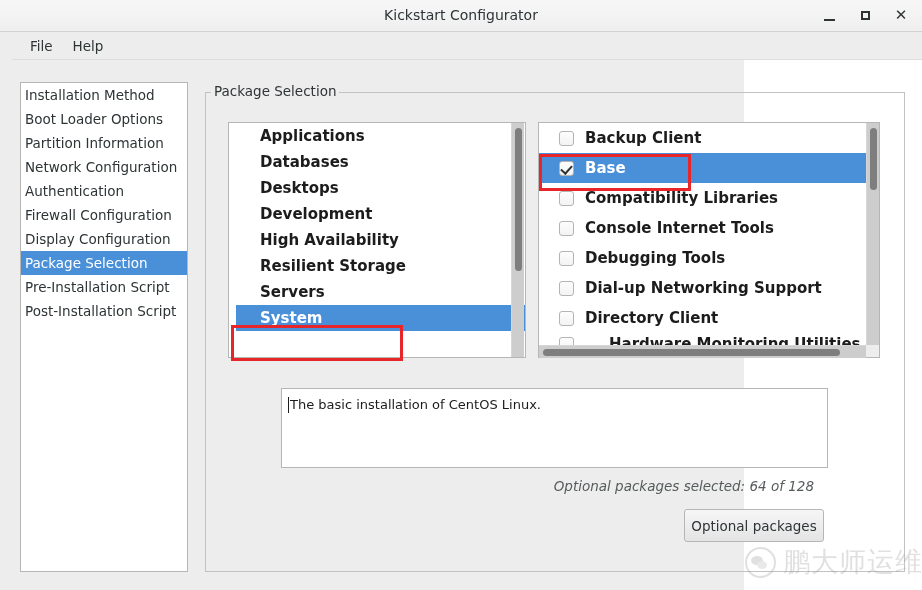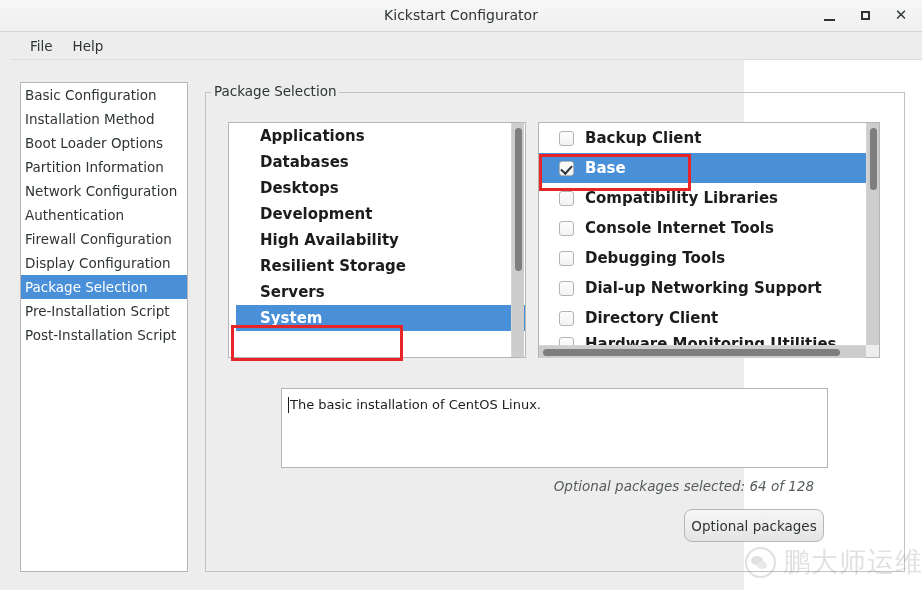--- a/index.html
+++ b/index.html
@@ -221,20 +221,21 @@
     white-space: nowrap;
     box-sizing: border-box;
   }
   .p-row.selected {
     background: #4a90d9;
     color: #ffffff;
   }
   .p-row.clipped {
     height: 22px;
     overflow: hidden;
+    gap: 24px;
   }
   .cb {
     width: 15px;
     height: 15px;
     border: 1px solid #b4b4b1;
     border-radius: 3px;
     background: linear-gradient(to bottom, #fdfdfd, #f3f3f3);
     margin-right: 11px;
     flex: 0 0 auto;
     position: relative;
@@ -319,21 +320,21 @@
   }
 
   .optbtn {
     position: absolute;
     left: 684px;
     top: 509px;
     width: 140px;
     height: 33px;
     background: linear-gradient(to bottom, #f6f6f6 0%, #e4e4e4 100%);
     border: 1px solid #b6b6b3;
-    border-radius: 8px;
+    border-radius: 3px;
     box-sizing: border-box;
     font-size: 13.5px;
     color: #2e3436;
     display: flex;
     align-items: center;
     justify-content: center;
   }
 
   
   .anno {
@@ -408,21 +409,20 @@
       </div>
     </div>
   </div>
 
   <div class="menubar">
     <div class="menu-item">File</div>
     <div class="menu-item">Help</div>
   </div>
 
   <div class="sidebar" id="sidebar-list">
-      <div class="side-row">Basic Configuration</div>
       <div class="side-row">Installation Method</div>
       <div class="side-row">Boot Loader Options</div>
       <div class="side-row">Partition Information</div>
       <div class="side-row">Network Configuration</div>
       <div class="side-row">Authentication</div>
       <div class="side-row">Firewall Configuration</div>
       <div class="side-row">Display Configuration</div>
       <div class="side-row selected">Package Selection</div>
       <div class="side-row">Pre-Installation Script</div>
       <div class="side-row">Post-Installation Script</div>

